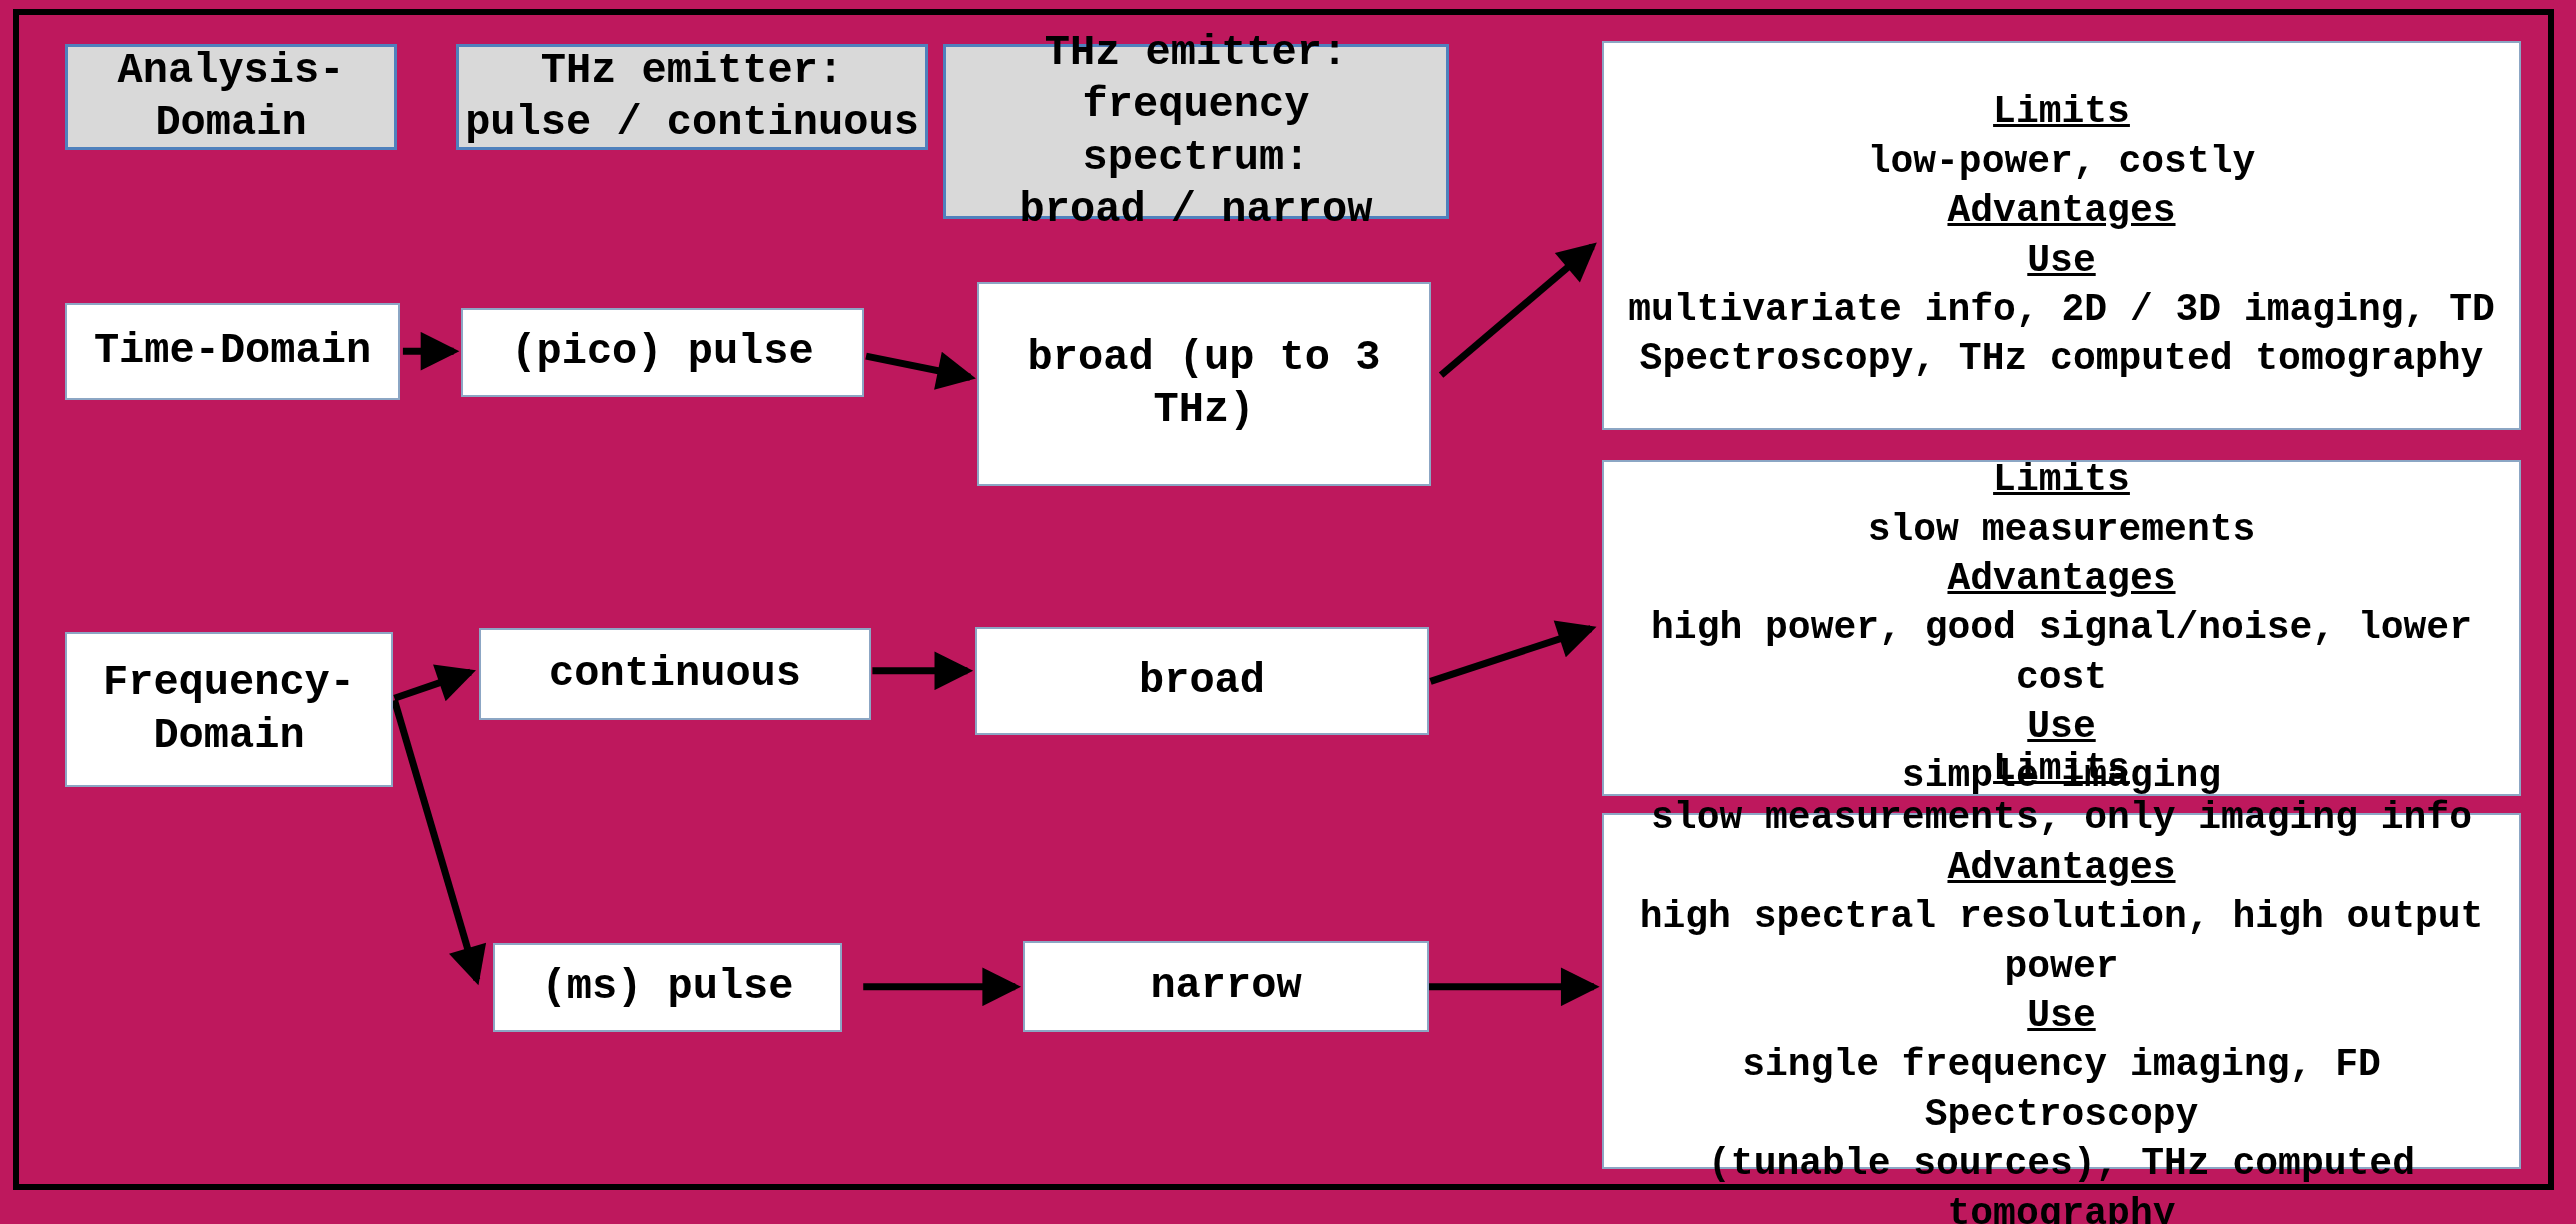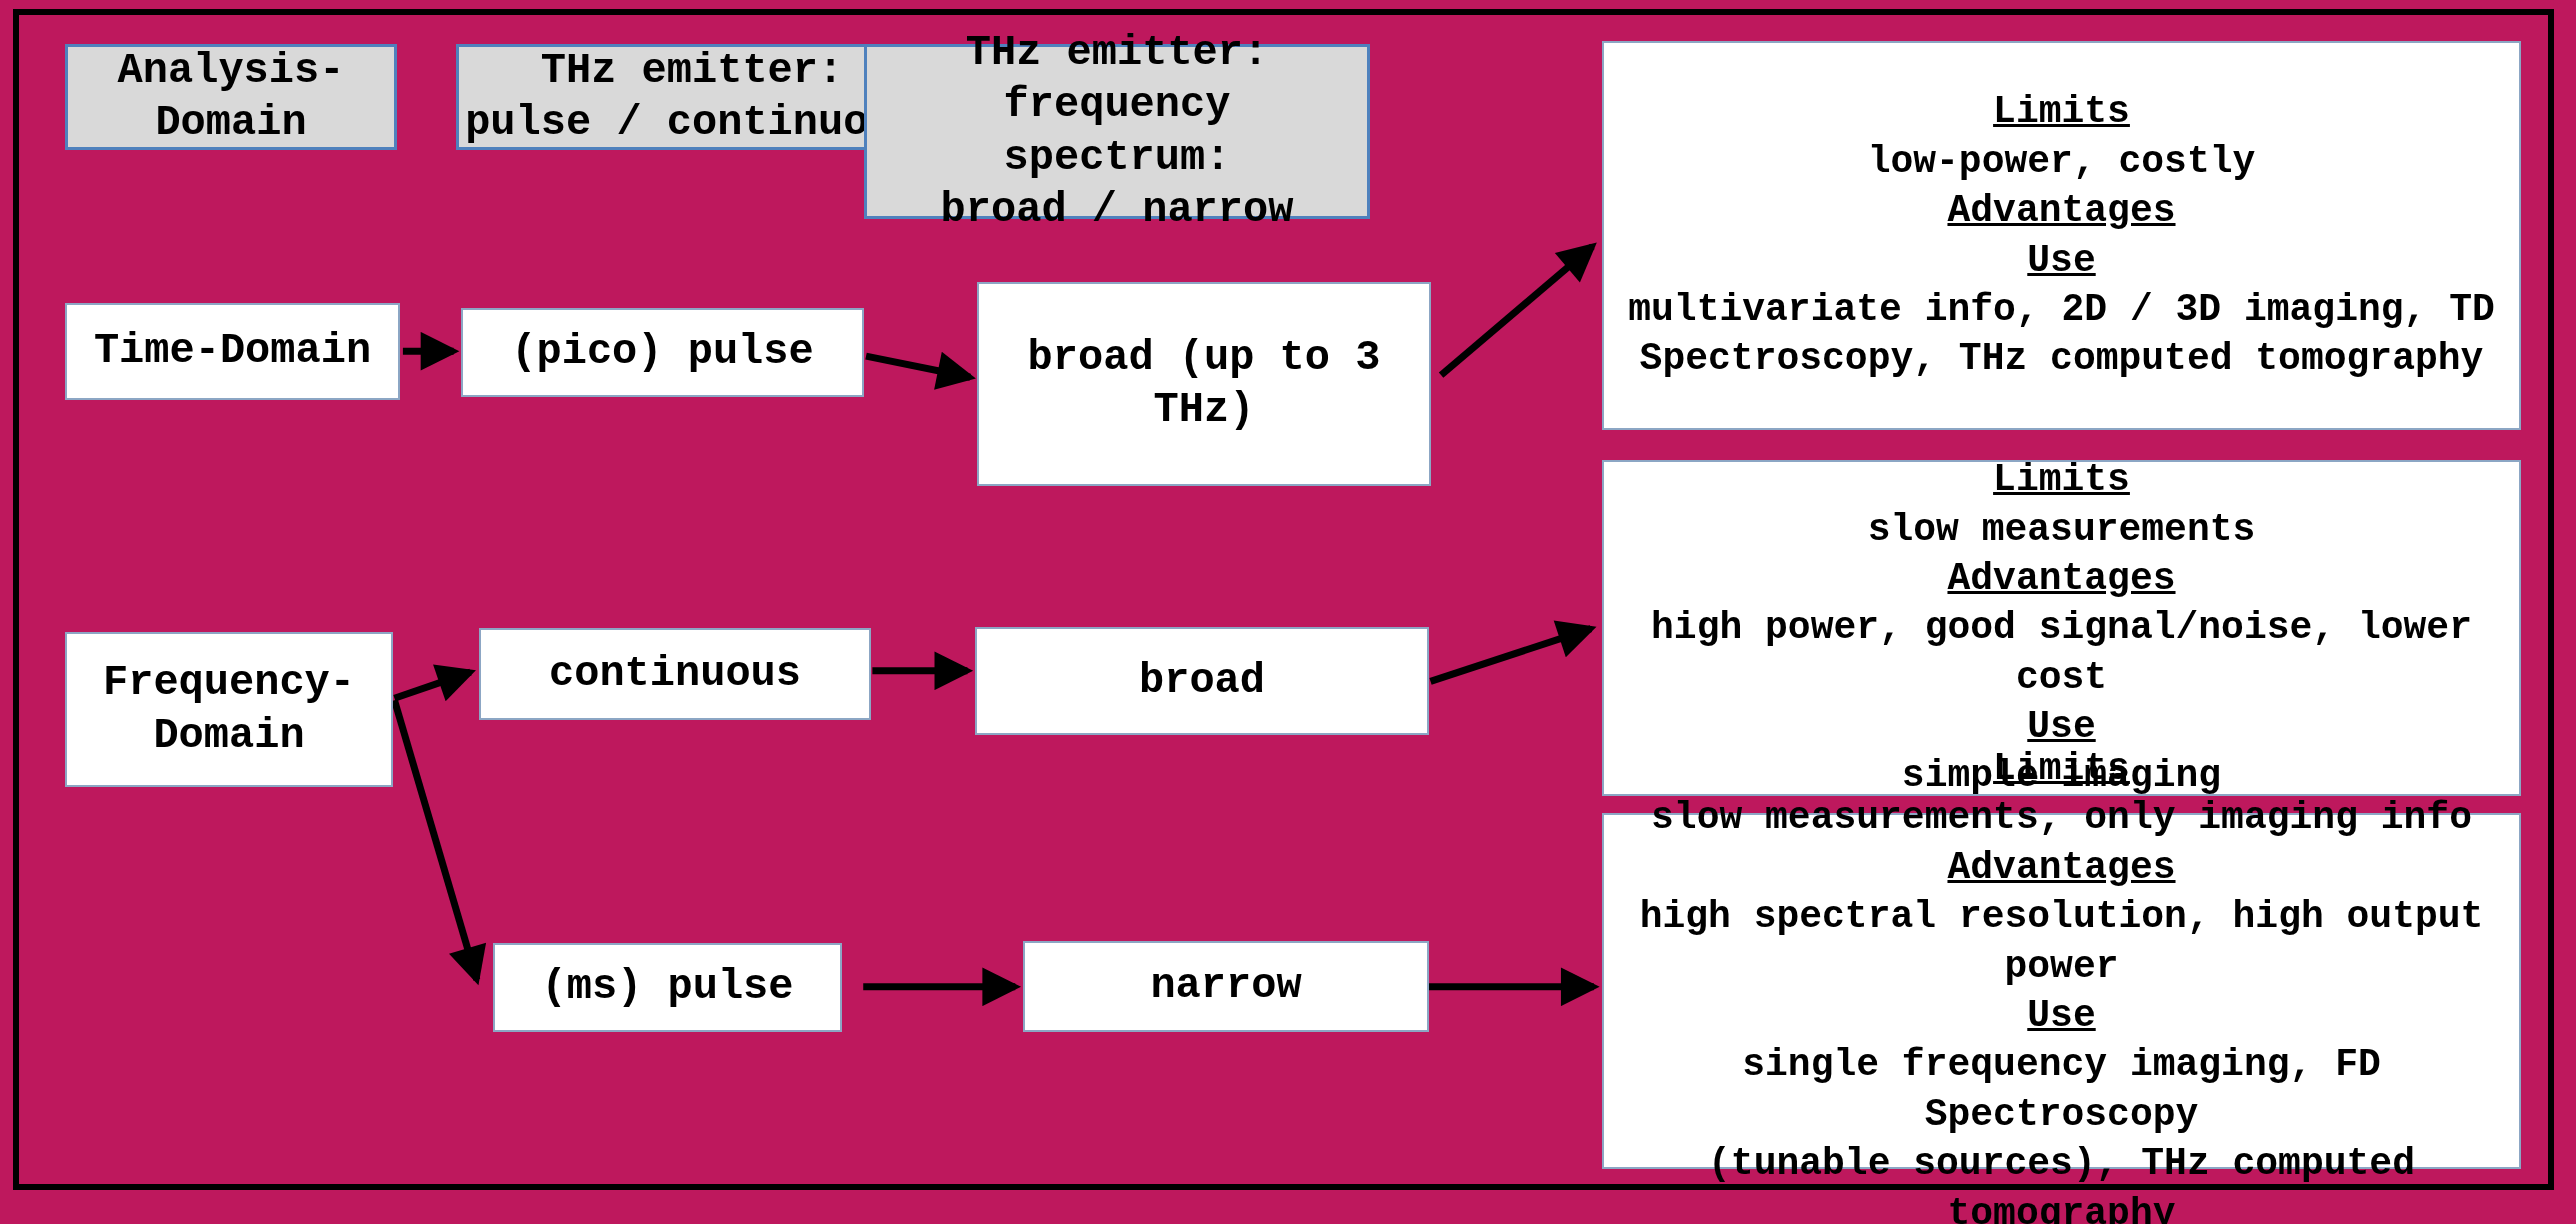--- a/index.html
+++ b/index.html
@@ -42,21 +42,21 @@
     line-height:1.3;
     padding:7px 14px;
   }
   .outcome .heading{text-decoration:underline;}
   #arrows{position:absolute;left:0;top:0;width:2576px;height:1224px;}
   #arrows line{stroke:#000000;stroke-width:10px;}
 
   
   #h-analysis   {left:65px;  top:44px;  width:332px; height:106px;}
   #h-emitter    {left:456px; top:44px;  width:472px; height:106px;}
-  #h-spectrum   {left:864px;top:44px;  width:506px; height:175px;}
+  #h-spectrum   {left:943px;top:44px;  width:506px; height:175px;}
   
   #n-timedomain {left:65px;  top:303px; width:335px; height:97px;}
   #n-picopulse  {left:461px; top:308px; width:403px; height:89px;}
   #n-broad3thz  {left:977px;top:282px; width:454px; height:204px;}
   #o-td         {left:1602px;top:41px;  width:919px;height:389px;}
   
   #n-freqdomain {left:65px;  top:632px; width:328px; height:155px;}
   #n-continuous {left:479px; top:628px; width:392px; height:92px;}
   #n-broad      {left:975px;top:627px; width:454px; height:108px;}
   #o-cont       {left:1602px;top:460px; width:919px;height:336px;}

